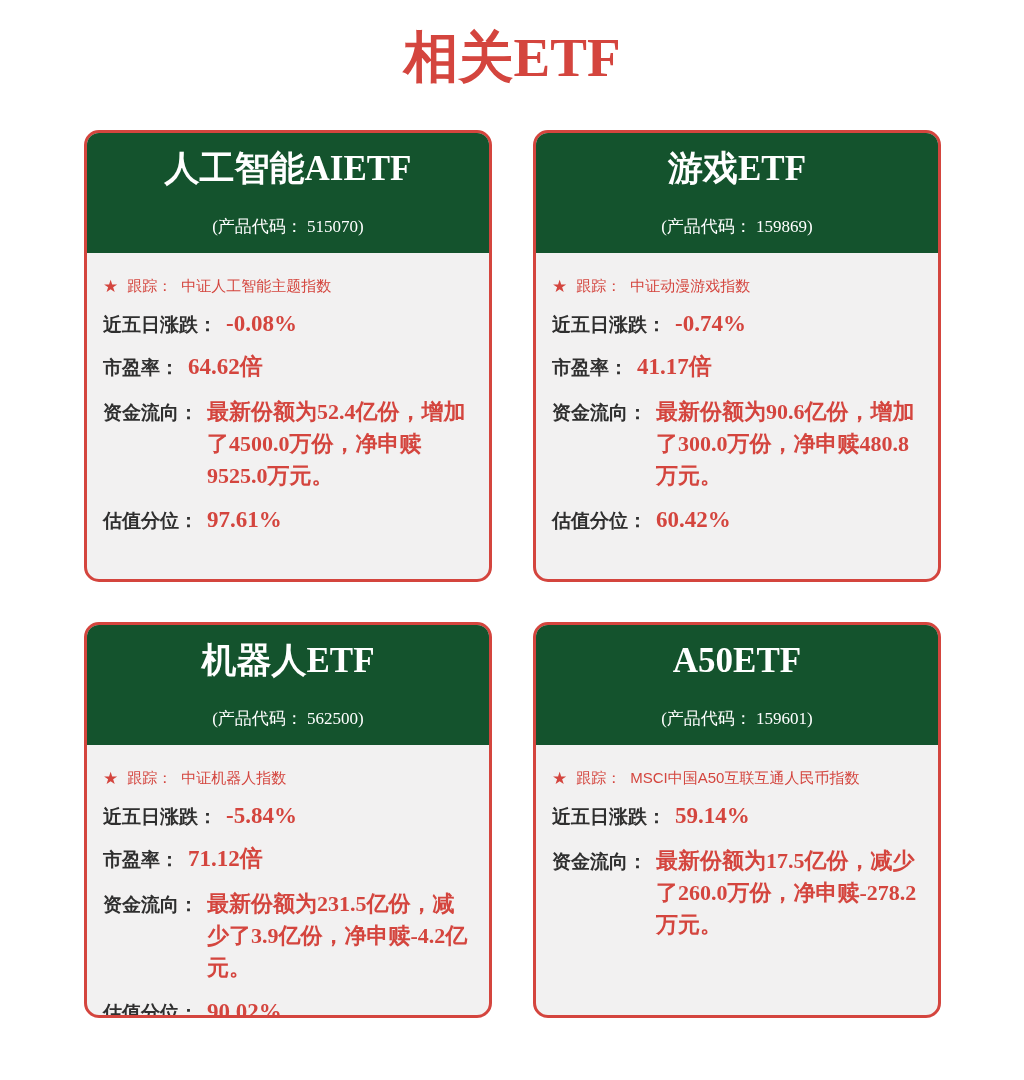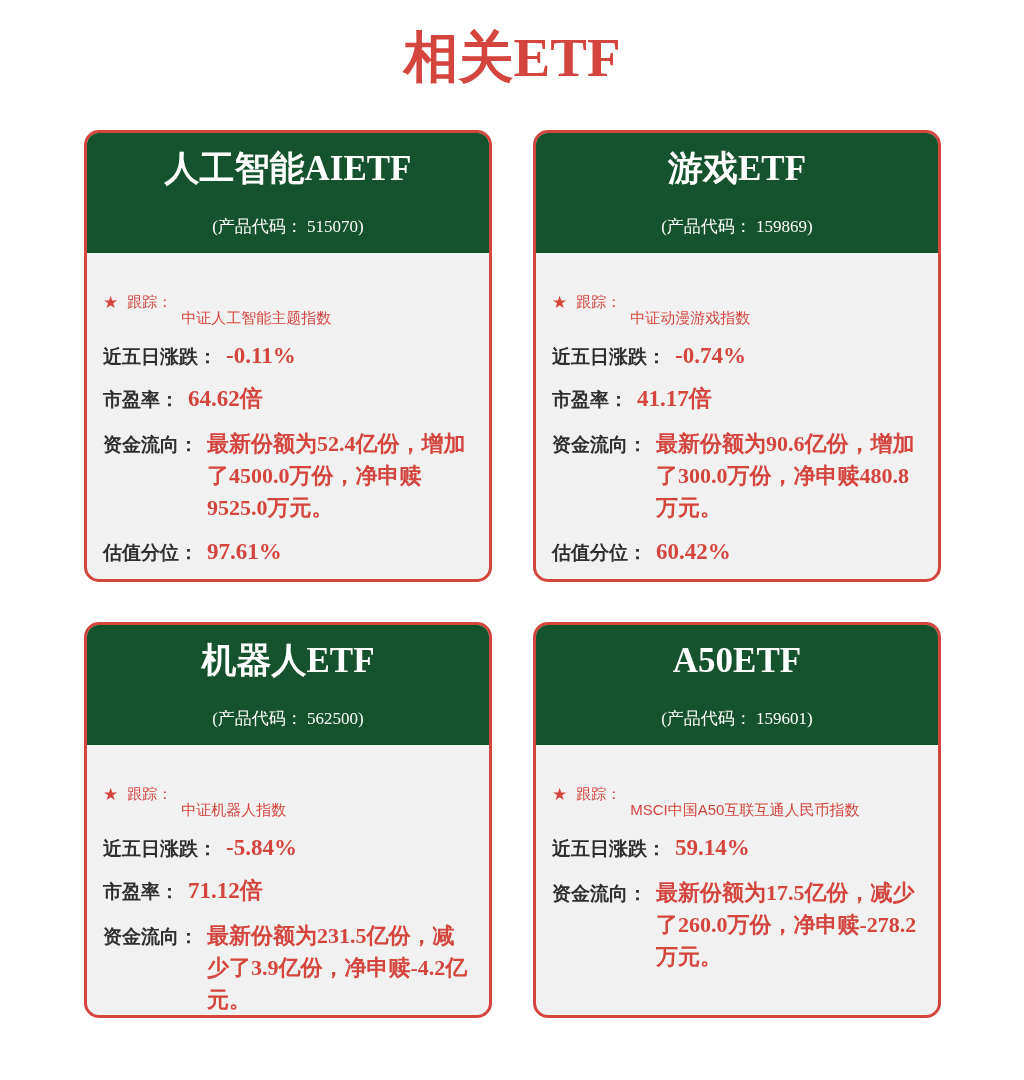--- a/index.html
+++ b/index.html
@@ -57,21 +57,21 @@
   }
   .card-body { padding: 0 16px; }
   .tracking {
     margin-top: 24px;
     display: flex;
     align-items: center;
     color: #d4453e;
     font-size: 15px;
   }
   .star-icon { font-size: 17px; margin-right: 9px; line-height: 1; }
-  .tracking-index { margin-left: 9px; margin-top: 32px; }
+  .tracking-index { margin-left: 9px; }
   .stat {
     display: flex;
     align-items: baseline;
     margin-top: 14px;
   }
   .stat-label {
     font-weight: bold;
     color: #2f2f2f;
     font-size: 19px;
     line-height: 28px;
@@ -104,21 +104,21 @@
       <div class="card-code">(产品代码： 515070)</div>
     </div>
     <div class="card-body">
       <div class="tracking">
         <span class="star-icon">★</span>
         <span class="tracking-label">跟踪：</span>
         <span class="tracking-index">中证人工智能主题指数</span>
       </div>
       <div class="stat">
         <span class="stat-label">近五日涨跌：</span>
-        <span class="stat-value">-0.11%</span>
+        <span class="stat-value">-0.08%</span>
       </div>
       <div class="stat">
         <span class="stat-label">市盈率：</span>
         <span class="stat-value">64.62倍</span>
       </div>
       <div class="stat flow">
         <span class="stat-label">资金流向：</span>
         <span class="stat-value">最新份额为52.4亿份，增加了4500.0万份，净申赎9525.0万元。</span>
       </div>
       <div class="stat">

